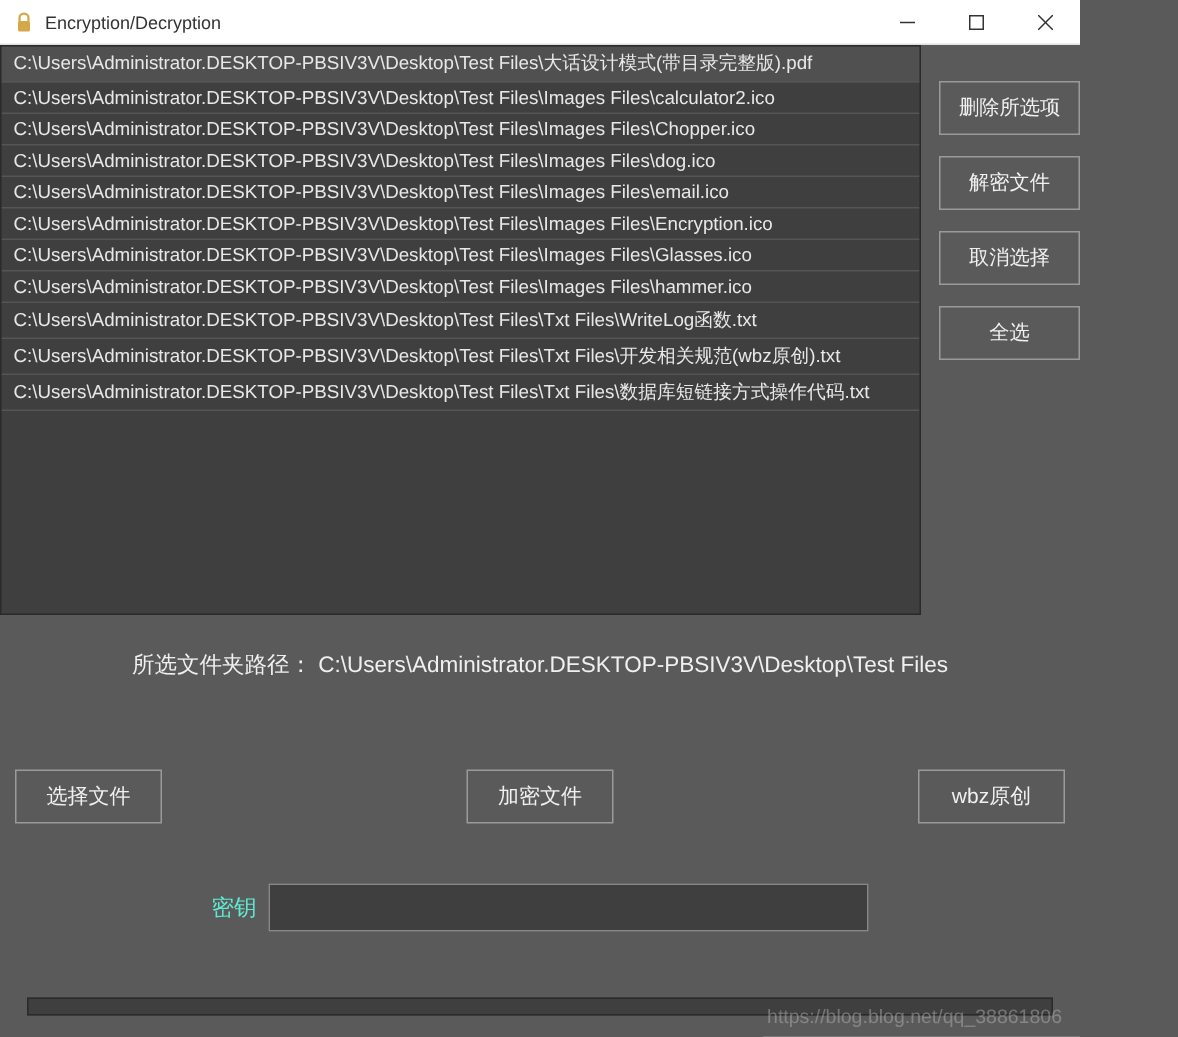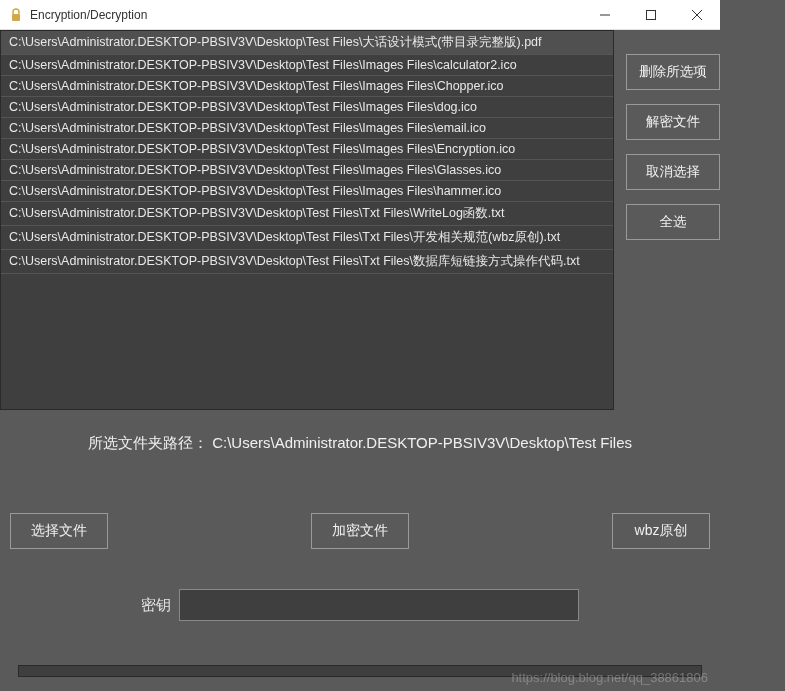--- a/index.html
+++ b/index.html
@@ -124,21 +124,21 @@
     }
 
     .key-row {
       display: flex;
       align-items: center;
       justify-content: center;
       margin-top: 40px;
       gap: 8px;
     }
     .key-label {
-      color: #e5e5e5;
+      color: #5eead4;
       font-size: 15px;
     }
     .key-input {
       width: 400px;
       height: 32px;
       background: #3f3f3f;
       border: 1px solid #888;
       color: #fff;
       font-size: 13px;
       padding: 0 8px;

